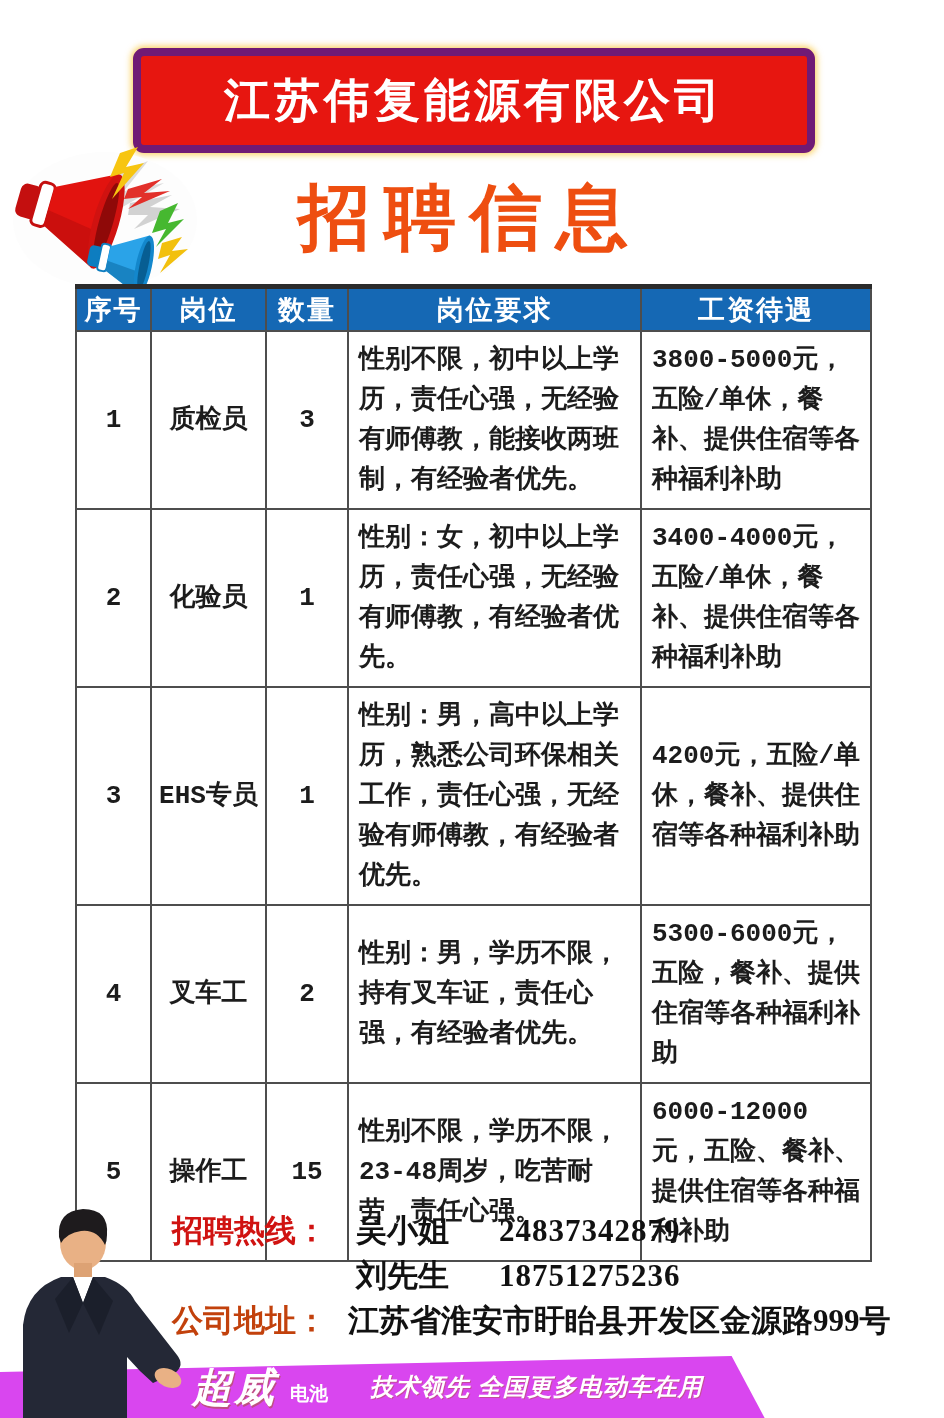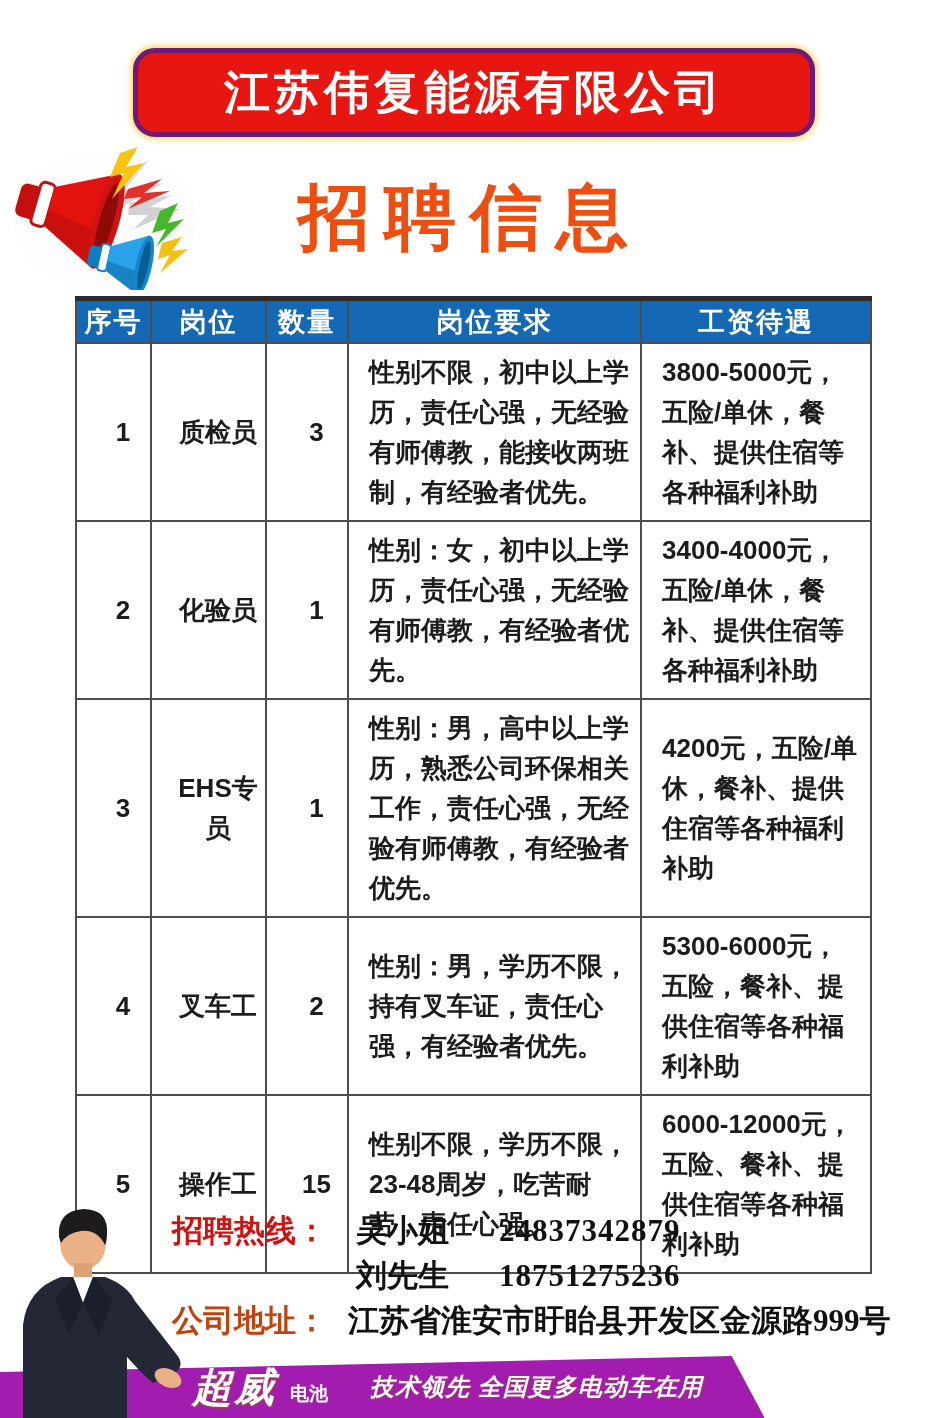--- a/index.html
+++ b/index.html
@@ -2,48 +2,48 @@
 <html><head>
 <meta charset="utf-8">
 <style>
   html,body{margin:0;padding:0;background:#ffffff;}
   .poster{
     position:relative;width:944px;height:1418px;background:#ffffff;
     overflow:hidden;font-family:"Liberation Sans","DejaVu Sans",sans-serif;
   }
   
   .company-banner{
-    position:absolute;left:133px;top:48px;width:682px;height:89px;
-    background:#e71610;border:5px solid #701a75;border-radius:22px;
+    position:absolute;left:133px;top:48px;width:682px;height:105px;
+    background:#e71610;border:8px solid #701a75;border-radius:11px;
     box-shadow:0 0 6px 2px rgba(249,186,20,.65);
     display:flex;align-items:center;justify-content:center;box-sizing:border-box;
   }
   .company-banner span{
     color:#ffffff;font-size:46px;font-weight:bold;letter-spacing:4px;
     font-family:"Liberation Sans","DejaVu Sans",sans-serif;white-space:nowrap;
   }
   
   .megaphone{position:absolute;left:10px;top:145px;width:190px;height:145px;}
   .poster-title{
     position:absolute;left:0;top:172px;width:940px;text-align:center;
     font-family:"Liberation Serif","DejaVu Serif",serif;
     font-size:72px;font-weight:900;letter-spacing:14px;color:#ee4e10;line-height:92px;
   }
   
   .jobs-table{
-    position:absolute;left:75px;top:296px;width:795px;border-collapse:collapse;
-    table-layout:fixed;border:2px solid #4d4d4d;border-top:5px solid #2b2b2b;
+    position:absolute;left:75px;top:284px;width:795px;border-collapse:collapse;
+    table-layout:fixed;border:2px solid #4d4d4d;border-top:5px solid #2b2b2b;font-family:Liberation Mono, monospace;
   }
   .jobs-table th{
     background:#1568b4;color:#ffffff;font-size:27px;font-weight:bold;
     height:41px;border:2px solid #4d4d4d;padding:0 4px;letter-spacing:2px;
   }
   .jobs-table td{
     border:2px solid #4d4d4d;color:#1c1c1c;font-weight:bold;
-    font-size:26px;line-height:40px;vertical-align:middle;background:#ffffff;padding-left:20px;
+    font-size:26px;line-height:40px;vertical-align:middle;background:#ffffff;
   }
   .col-no{width:75px;} .col-pos{width:115px;} .col-cnt{width:82px;}
   .col-req{width:293px;} .col-sal{width:230px;}
   .td-center{text-align:center;font-size:29px;}
   .td-text{text-align:left;padding:8px 10px;}
   .row-1{height:160px;} .row-2{height:166px;} .row-3{height:170px;}
   .row-4{height:165px;} .row-5{height:166px;}
   
   .contact{
     position:absolute;left:172px;top:1208px;width:720px;
@@ -52,21 +52,21 @@
   }
   .contact-row{display:flex;white-space:nowrap;gap:16px;}
   .hotline-label{color:#d01311;width:160px;flex:0 0 160px;}
   .addr-label{color:#c2410c;width:160px;flex:0 0 160px;}
   .label-spacer{width:160px;flex:0 0 160px;}
   .contact-name{margin-right:34px;margin-left:8px;}
   .contact-phone{letter-spacing:1px;}
   
   .footer-banner{
     position:absolute;left:0;top:1356px;width:944px;height:62px;
-    background:#a21caf;
+    background:#d946ef;
     clip-path:polygon(0 26%,77.5% 0,81% 100%,0 100%);
     display:flex;align-items:center;padding-left:192px;box-sizing:border-box;
     color:#ffffff;
   }
   .brand-logo{
     font-style:italic;font-weight:900;font-size:40px;letter-spacing:2px;
     text-shadow:1px 2px 0 rgba(160,90,0,.45);white-space:nowrap;
   }
   .brand-suffix{font-weight:bold;font-size:19px;margin-left:14px;margin-top:14px;white-space:nowrap;}
   .footer-slogan{

